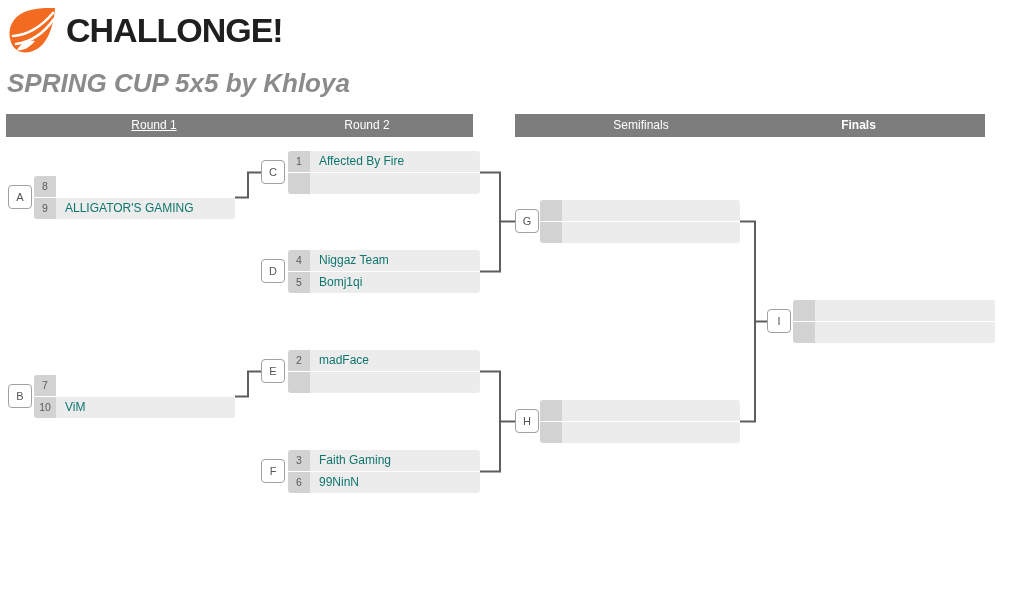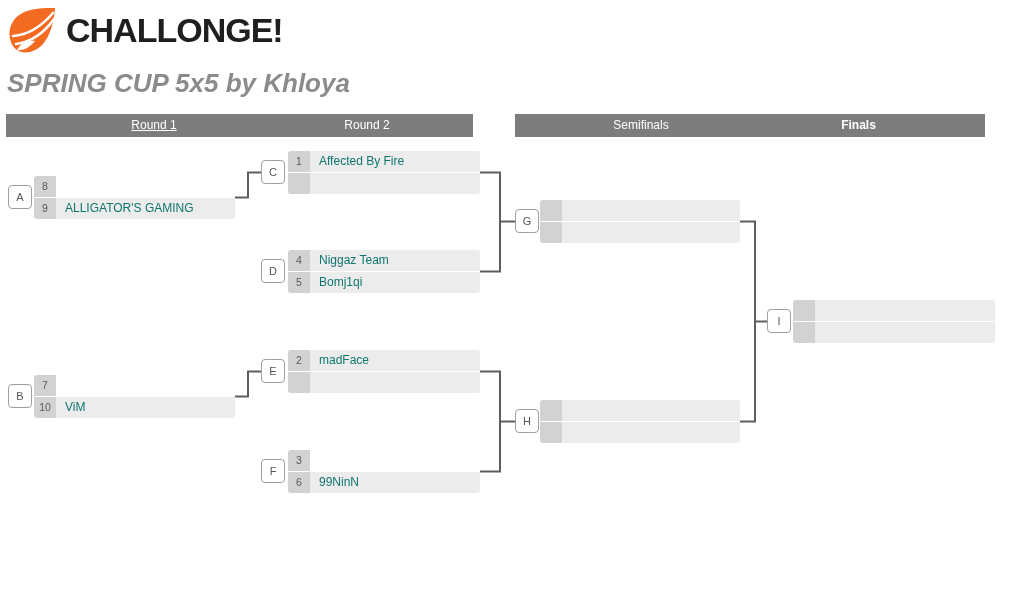--- a/index.html
+++ b/index.html
@@ -153,20 +153,21 @@
   </div>
   <div class="slot">
     <span class="seed"></span>
     <span class="team"></span>
   </div>
 </div>
 
 <div class="match" style="left:288px; top:450px; width:192px;">
   <div class="slot first">
     <span class="seed">3</span>
+    <span class="team">Faith Gaming</span>
   </div>
   <div class="slot">
     <span class="seed">6</span>
     <span class="team">99NinN</span>
   </div>
 </div>
 
 <div class="match" style="left:540px; top:200px; width:200px;">
   <div class="slot first">
     <span class="seed"></span>

